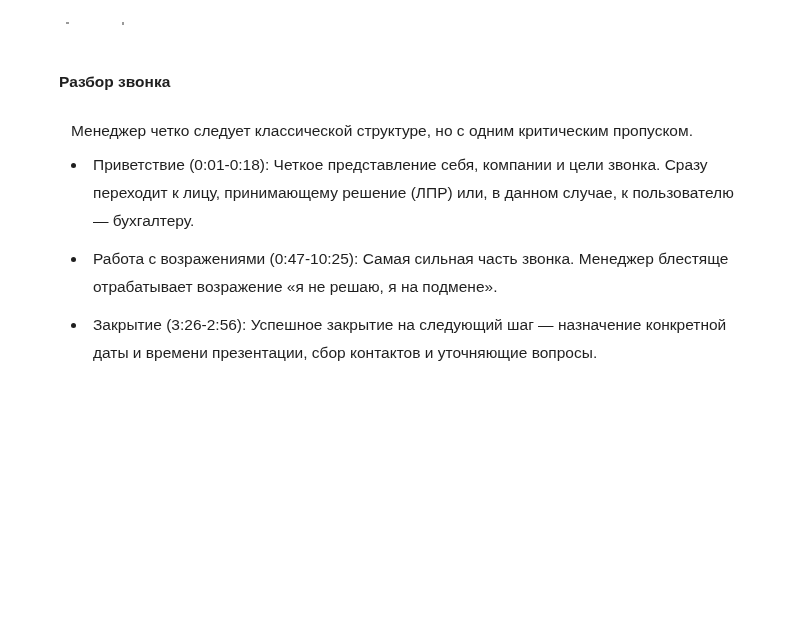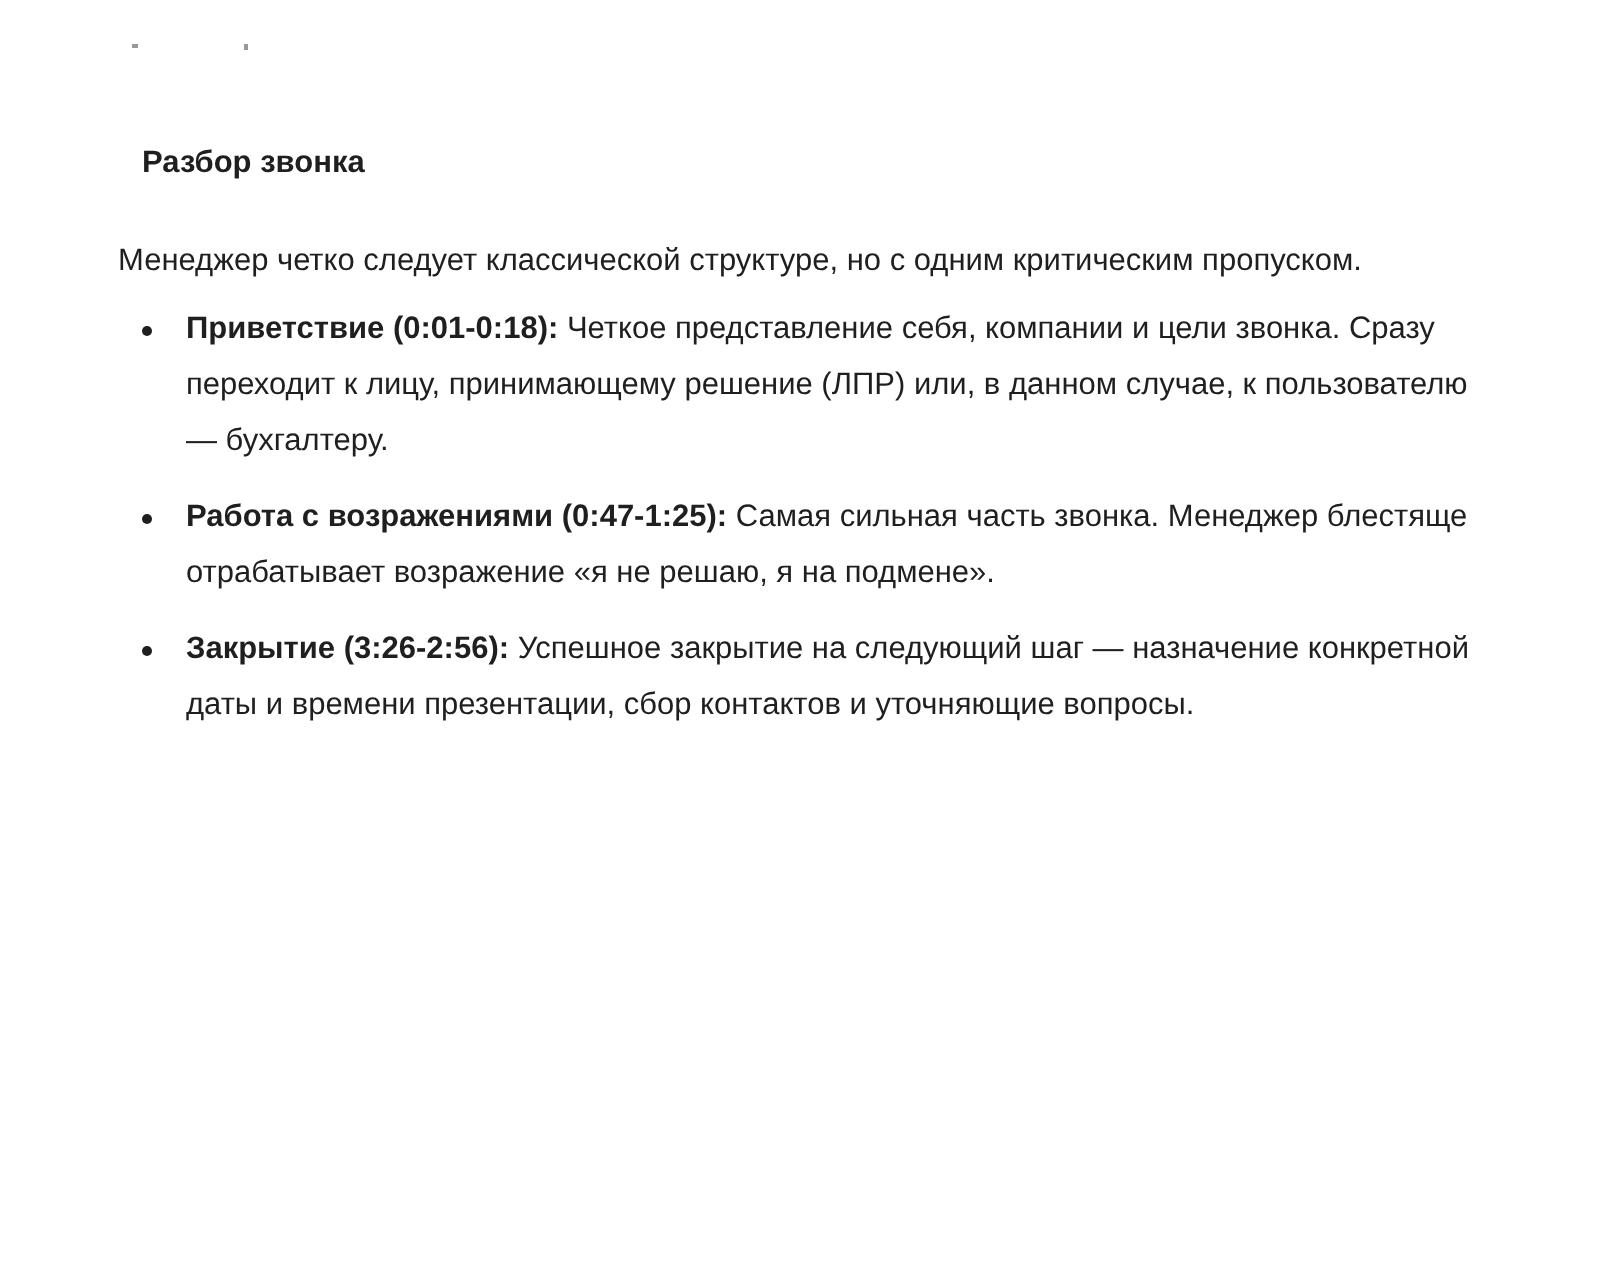--- a/index.html
+++ b/index.html
@@ -35,33 +35,33 @@
       left: 59px;
       top: 46px;
       width: 680px;
     }
     p.intro {
       margin: 0;
       font-size: 15.5px;
       line-height: 28px;
     }
     h3.section-title {
-      margin: 22px 0 0 12px;
+      margin: 22px 0 0 0;
       font-size: 15.5px;
       font-weight: bold;
       line-height: 28px;
     }
     h4.subsection-title {
       margin: 22px 0 0 0;
       font-size: 15.5px;
       font-weight: bold;
       line-height: 28px;
     }
     p.lead {
-      margin: 21px 0 0 0;
+      margin: 21px 0 0 12px;
       font-size: 15.5px;
       line-height: 28px;
     }
     ul.stages {
       list-style: none;
       margin: 6px 0 0 0;
       padding: 0;
     }
     ul.stages li {
       position: relative;
@@ -73,21 +73,21 @@
     ul.stages li .bullet {
       position: absolute;
       left: 12px;
       top: 12px;
       width: 5px;
       height: 5px;
       border-radius: 50%;
       background: #1f1f1f;
     }
     ul.stages li b {
-      font-weight: bold;
+      font-weight: normal;
     }
   </style>
 </head>
 <body>
 
 <div class="artifacts">
   <span class="dot1"></span>
   <span class="dot2"></span>
 </div>
 
@@ -98,20 +98,20 @@
 
   <p class="lead">Менеджер четко следует классической структуре, но с одним критическим пропуском.</p>
 
   <ul class="stages">
     <li>
       <span class="bullet"></span>
       <b>Приветствие (0:01-0:18):</b><span> Четкое представление себя, компании и цели звонка. Сразу переходит к лицу, принимающему решение (ЛПР) или, в данном случае, к пользователю — бухгалтеру.</span>
     </li>
     <li>
       <span class="bullet"></span>
-      <b>Работа с возражениями (0:47-1:25):</b><span> Самая сильная часть звонка. Менеджер блестяще отрабатывает возражение «я не решаю, я на подмене».</span>
+      <b>Работа с возражениями (0:47-10:25):</b><span> Самая сильная часть звонка. Менеджер блестяще отрабатывает возражение «я не решаю, я на подмене».</span>
     </li>
     <li>
       <span class="bullet"></span>
       <b>Закрытие (3:26-2:56):</b><span> Успешное закрытие на следующий шаг — назначение конкретной даты и времени презентации, сбор контактов и уточняющие вопросы.</span>
     </li>
   </ul>
 </div>
 
 </body></html>

